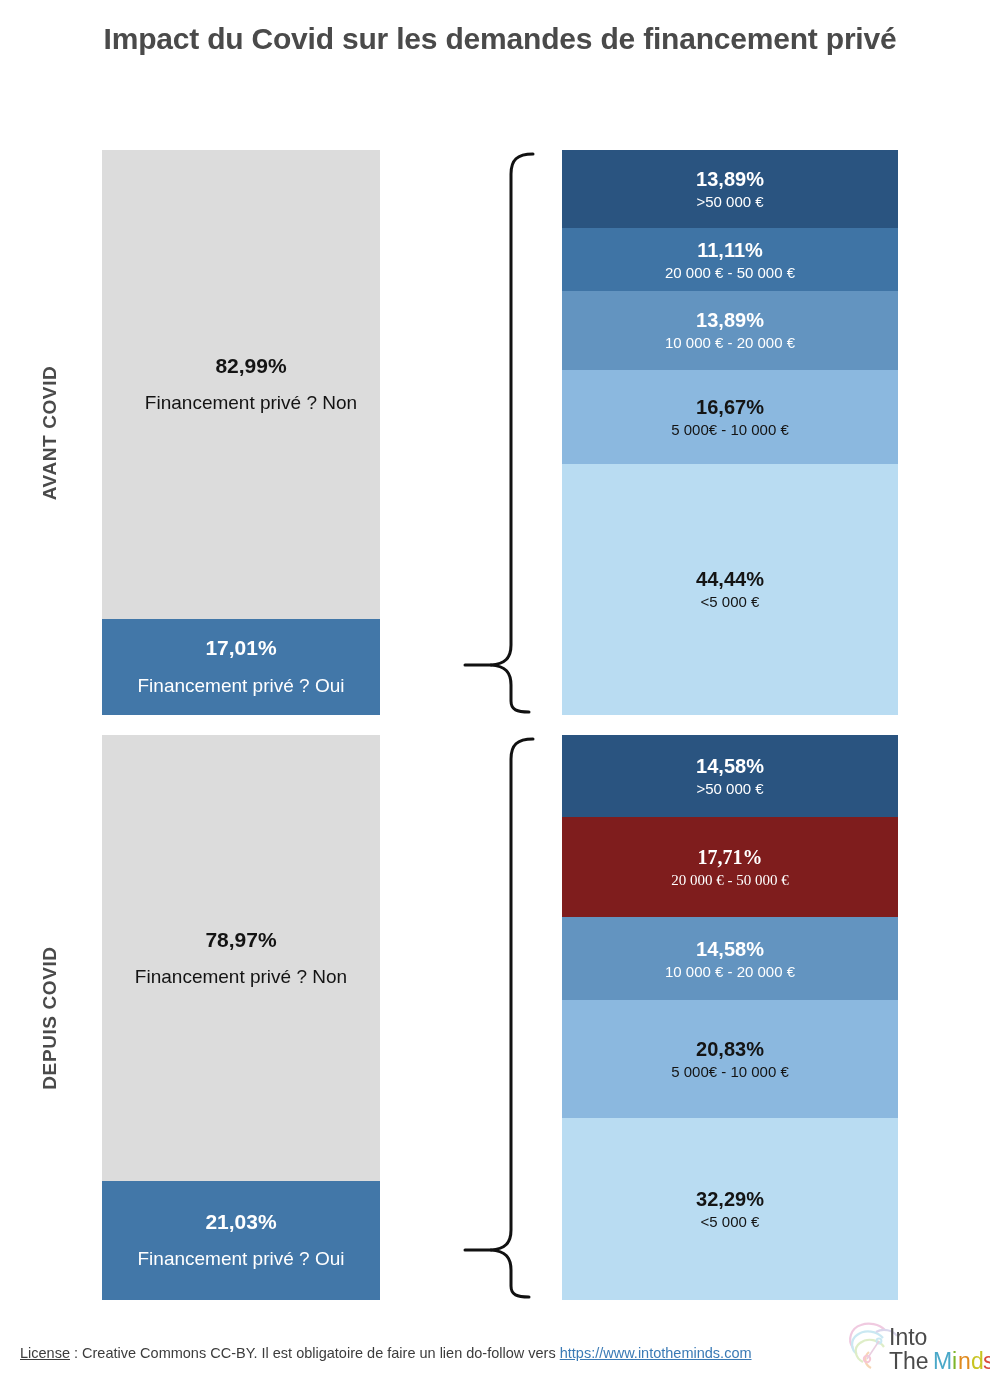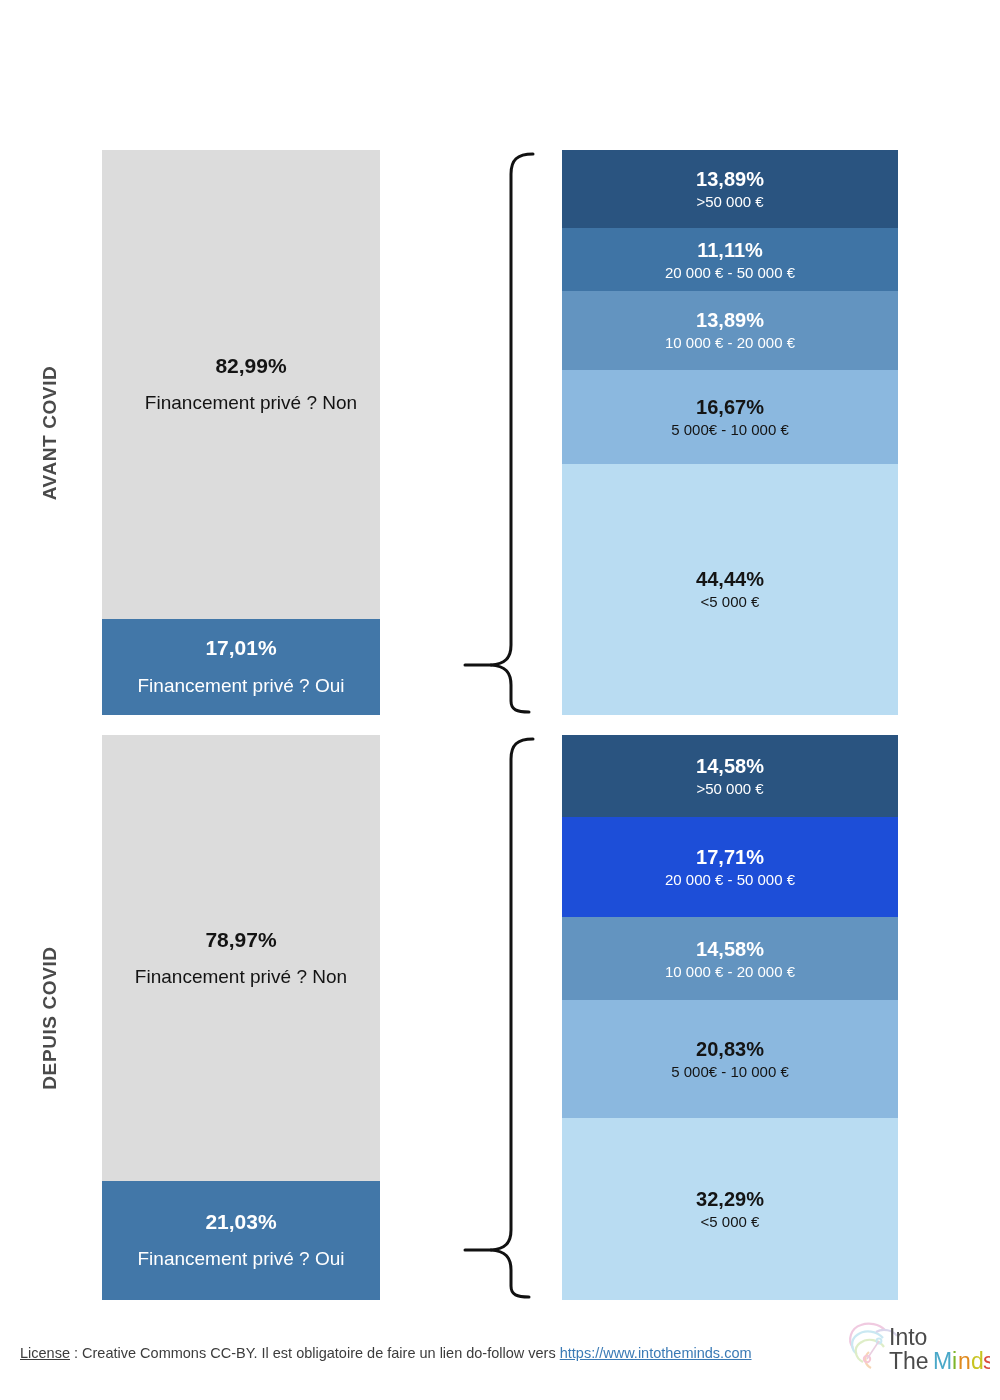--- a/index.html
+++ b/index.html
@@ -171,20 +171,21 @@
     top: 1318px;
     width: 145px;
     height: 62px;
   }
   .logo svg { display: block; }
 </style>
 </head>
 <body>
 
 <div class="title">
+  <span class="line">Impact du Covid sur les demandes de financement privé</span>
 </div>
 
 <div class="group" id="group-avant">
 
   <div class="cat-label">
     <span>AVANT COVID</span>
   </div>
 
   <div class="yesno-bar">
     <div class="seg seg-no" style="flex:82.99 1 0;padding-left:20px;">
@@ -250,21 +251,21 @@
       <path d="M 108 4 C 92 4 86 10 86 24 L 86 495 C 86 508 80 514 66 515 C 80 516 86 522 86 535 L 86 551 C 86 560 92 562 104 562" fill="none" stroke="#111111" stroke-width="3" stroke-linecap="round" stroke-linejoin="round" vector-effect="non-scaling-stroke"></path>
       <line x1="40" y1="515" x2="66" y2="515" stroke="#111111" stroke-width="3" stroke-linecap="round" vector-effect="non-scaling-stroke"></line>
     </svg>
   </div>
 
   <div class="amount-bar">
     <div class="aseg" style="flex:14.58 1 0;background:#2a5480;color:#ffffff;">
       <span class="pct">14,58%</span>
       <span class="rng">&gt;50 000 €</span>
     </div>
-    <div class="aseg" style="flex:17.71 1 0;background:#1d4ed8;color:#ffffff;">
+    <div class="aseg" style="flex:17.71 1 0;background:#7f1d1d;color:#ffffff;font-family:Liberation Serif, serif;">
       <span class="pct">17,71%</span>
       <span class="rng">20 000 € - 50 000 €</span>
     </div>
     <div class="aseg" style="flex:14.58 1 0;background:#6394c0;color:#ffffff;">
       <span class="pct">14,58%</span>
       <span class="rng">10 000 € - 20 000 €</span>
     </div>
     <div class="aseg" style="flex:20.83 1 0;background:#8bb8df;color:#141414;">
       <span class="pct">20,83%</span>
       <span class="rng">5 000€ - 10 000 €</span>

